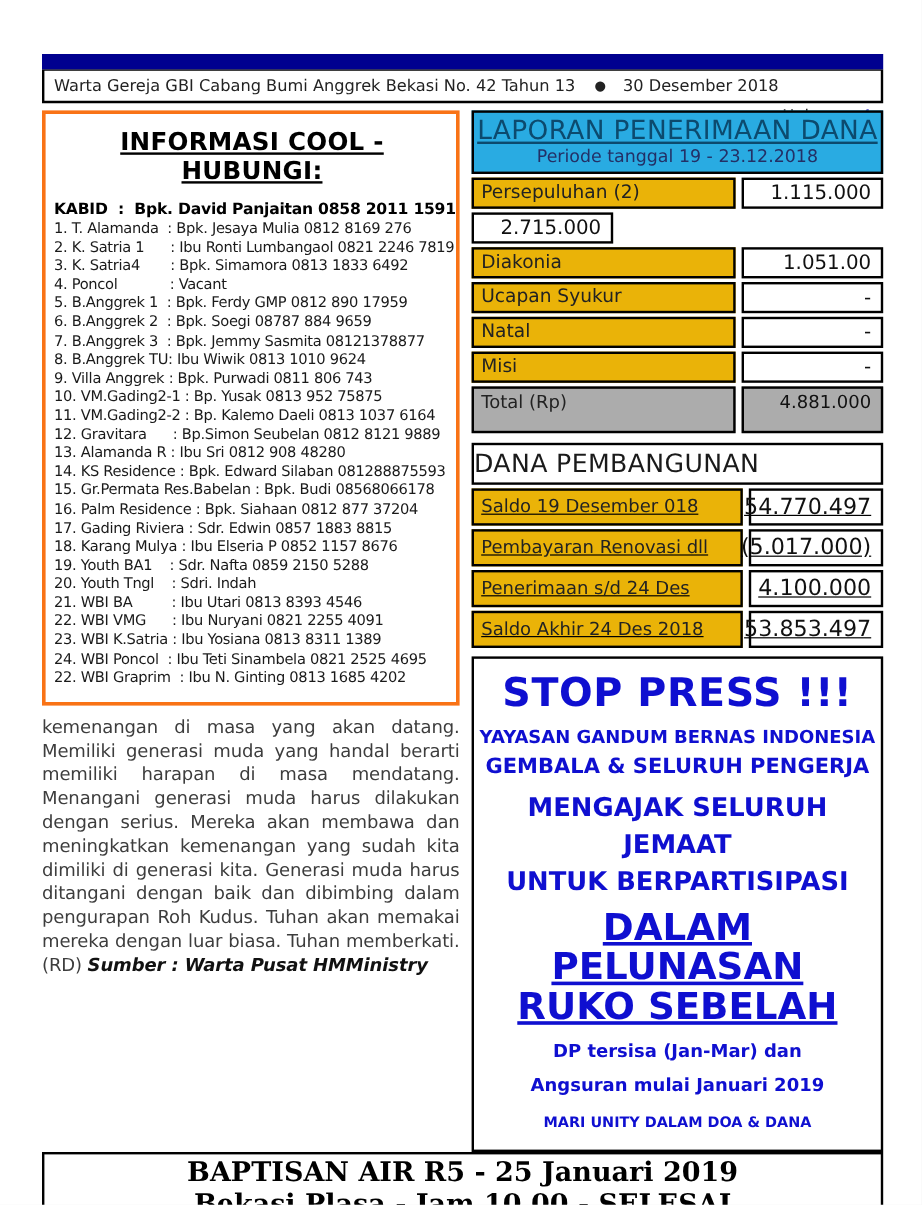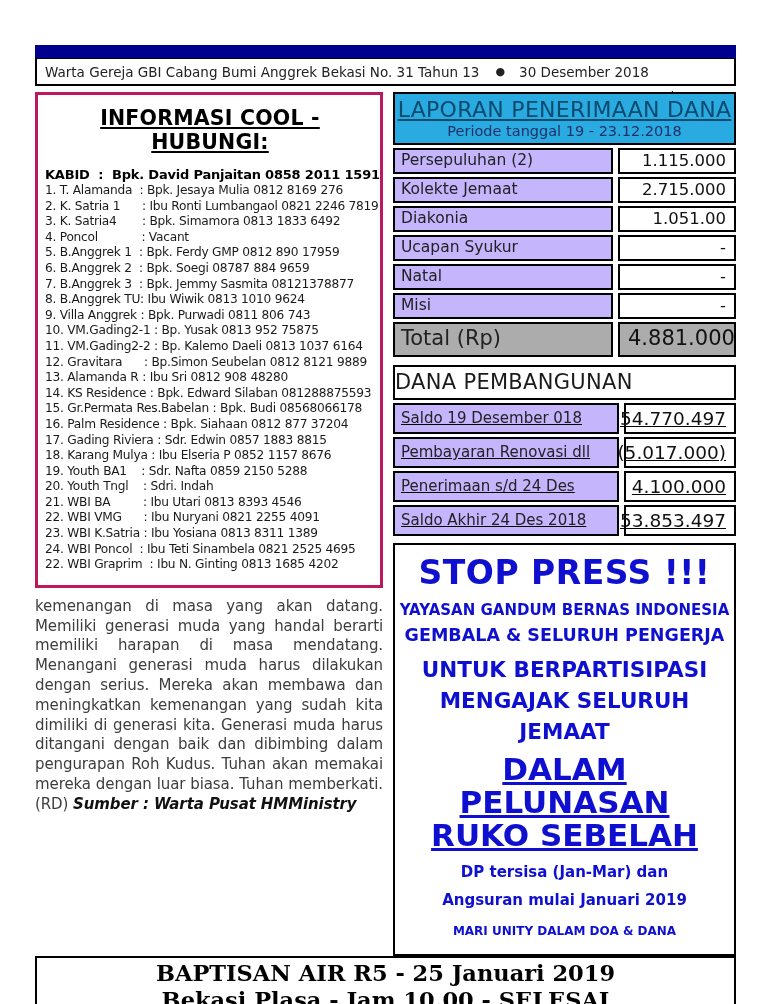--- a/index.html
+++ b/index.html
@@ -12,37 +12,37 @@
   .header-left { flex:1; display:flex; align-items:center; padding-left:8px; white-space:nowrap; }
   .header-left .bullet { margin:0 14px 0 16px; font-size:11px; }
   .header-right { width:118px; border-left:2px solid #0f172a; display:flex; align-items:flex-end; justify-content:flex-end; padding-right:8px;margin-top:46px; }
   .page-num { color:#4040C8; margin-left:5px; }
 
   .main { display:flex; gap:10px; margin-top:6px; }
   .left-col { width:348px; }
   .right-col { flex:1; }
 
   
-  .cool-box { border:3px solid #be185d; padding:8px 5px 12px 7px; overflow:hidden; }
+  .cool-box { border:3px solid #f97316; padding:8px 5px 12px 7px; overflow:hidden; }
   .cool-title { text-align:center; font-weight:bold; text-decoration:underline; font-size:20.5px; letter-spacing:0.2px; margin:3px 0 13px; color:#000; }
   .cool-kabid { font-weight:bold; font-size:13px; line-height:16px; white-space:pre; letter-spacing:-0.2px; }
   .cool-item { font-size:12.2px; line-height:15.6px; white-space:pre; letter-spacing:-0.25px; color:#1a1a1a; }
 
   
   .article { margin-top:9px; font-size:15px; line-height:19.8px; text-align:justify; color:#3d3d3d; letter-spacing:-0.1px; }
   .article .source { font-weight:bold; font-style:italic; color:#111; }
 
   
   .laporan-header { background:#29ABE2; border:2px solid #000; text-align:center; padding:3px 0 4px; }
   .laporan-title { font-size:22px; color:#0c4a6e; letter-spacing:0.3px;text-decoration:underline; }
   .laporan-sub { font-size:14.5px; color:#233066; margin-top:1px; }
   .trow { display:flex; gap:5px; margin-top:3px; }
-  .tlabel { flex:1; border:2px solid #000; font-size:15.5px; color:#222; padding:1px 6px 2px; background:#c4b5fd; }
+  .tlabel { flex:1; border:2px solid #000; font-size:15.5px; color:#222; padding:1px 6px 2px; background:#eab308; }
   .tvalue { width:118px; border:2px solid #000; font-size:16.5px; color:#111; text-align:right; padding:1px 8px 2px; background:#fff; }
-  .trow.total .tlabel, .trow.total .tvalue { background:#ACACAC; font-size:21px; padding-top:2px; padding-bottom:5px; }
+  .trow.total .tlabel, .trow.total .tvalue { background:#ACACAC; font-size:15px; padding-top:2px; padding-bottom:15px; }
 
   
   .dana-box { margin-top:8px; }
   .dana-title { border:2px solid #000; font-size:21px; color:#1a1a1a; padding:3px 0 4px; letter-spacing:0.3px; }
   .dana-box .trow { margin-top:3px;text-decoration:underline; }
   .dana-box .tlabel { font-size:15px; padding:4px 6px 5px; }
   .dana-box .tvalue { width:112px; font-size:18.5px; display:flex; align-items:center; justify-content:flex-end; }
 
   
   .stop-press { margin-top:7px; border:2px solid #000; text-align:center; padding:6px 4px 10px; color:#0F0FD0; }
@@ -63,21 +63,21 @@
 </head>
 <body>
 
 <div class="page">
   <div class="content">
 
     <div class="navy-bar"></div>
 
     <div class="header-strip">
       <div class="header-left">
-        <span>Warta Gereja GBI Cabang Bumi Anggrek Bekasi No. 31 Tahun 13</span>
+        <span>Warta Gereja GBI Cabang Bumi Anggrek Bekasi No. 42 Tahun 13</span>
         <span class="bullet">●</span>
         <span>30 Desember 2018</span>
       </div>
       <div class="header-right">
         <span>Halaman</span>
         <span class="page-num">4</span>
       </div>
     </div>
 
     <div class="main">
@@ -123,21 +123,20 @@
         <div>
           <div class="laporan-header">
             <div class="laporan-title">LAPORAN PENERIMAAN DANA</div>
             <div class="laporan-sub">Periode tanggal 19 - 23.12.2018</div>
           </div>
           <div class="trow">
             <div class="tlabel">Persepuluhan  (2)</div>
             <div class="tvalue">1.115.000</div>
           </div>
           <div class="trow">
-            <div class="tlabel">Kolekte Jemaat</div>
             <div class="tvalue">2.715.000</div>
           </div>
           <div class="trow">
             <div class="tlabel">Diakonia</div>
             <div class="tvalue">1.051.00</div>
           </div>
           <div class="trow">
             <div class="tlabel">Ucapan Syukur</div>
             <div class="tvalue">-</div>
           </div>
@@ -173,22 +172,22 @@
             <div class="tlabel">Saldo Akhir 24 Des 2018</div>
             <div class="tvalue">53.853.497</div>
           </div>
         </div>
 
         <div class="stop-press">
           <div class="sp-title">STOP PRESS !!!</div>
           <div class="sp-small">YAYASAN GANDUM BERNAS INDONESIA</div>
           <div class="sp-med">GEMBALA &amp; SELURUH PENGERJA</div>
           <div class="sp-gap"></div>
+          <div class="sp-invite">MENGAJAK SELURUH JEMAAT</div>
           <div class="sp-invite">UNTUK BERPARTISIPASI</div>
-          <div class="sp-invite">MENGAJAK SELURUH JEMAAT</div>
           <div class="sp-gap"></div>
           <div class="sp-big">DALAM PELUNASAN</div>
           <div class="sp-big">RUKO SEBELAH</div>
           <div class="sp-dp">DP tersisa (Jan-Mar) dan</div>
           <div class="sp-dp" style="margin-top:0;">Angsuran mulai Januari 2019</div>
           <div class="sp-mari">MARI UNITY DALAM DOA &amp; DANA</div>
         </div>
 
       </div>
     </div>

